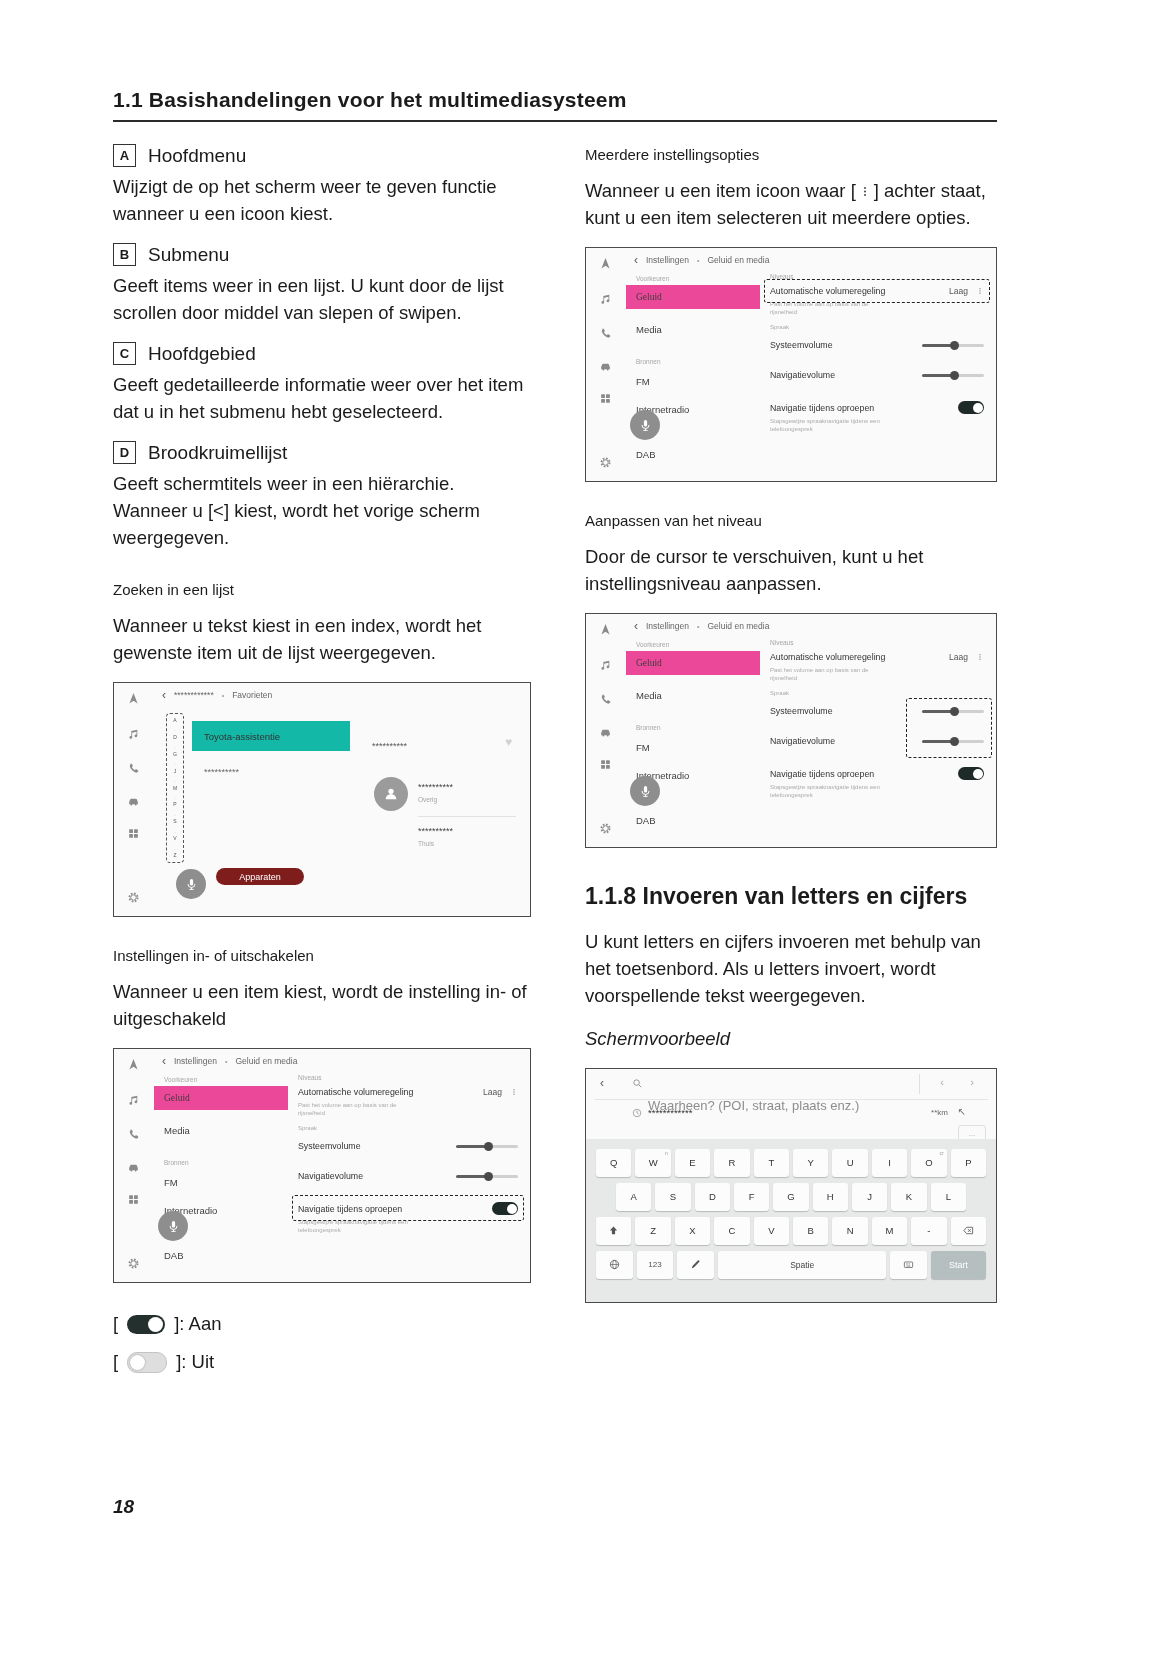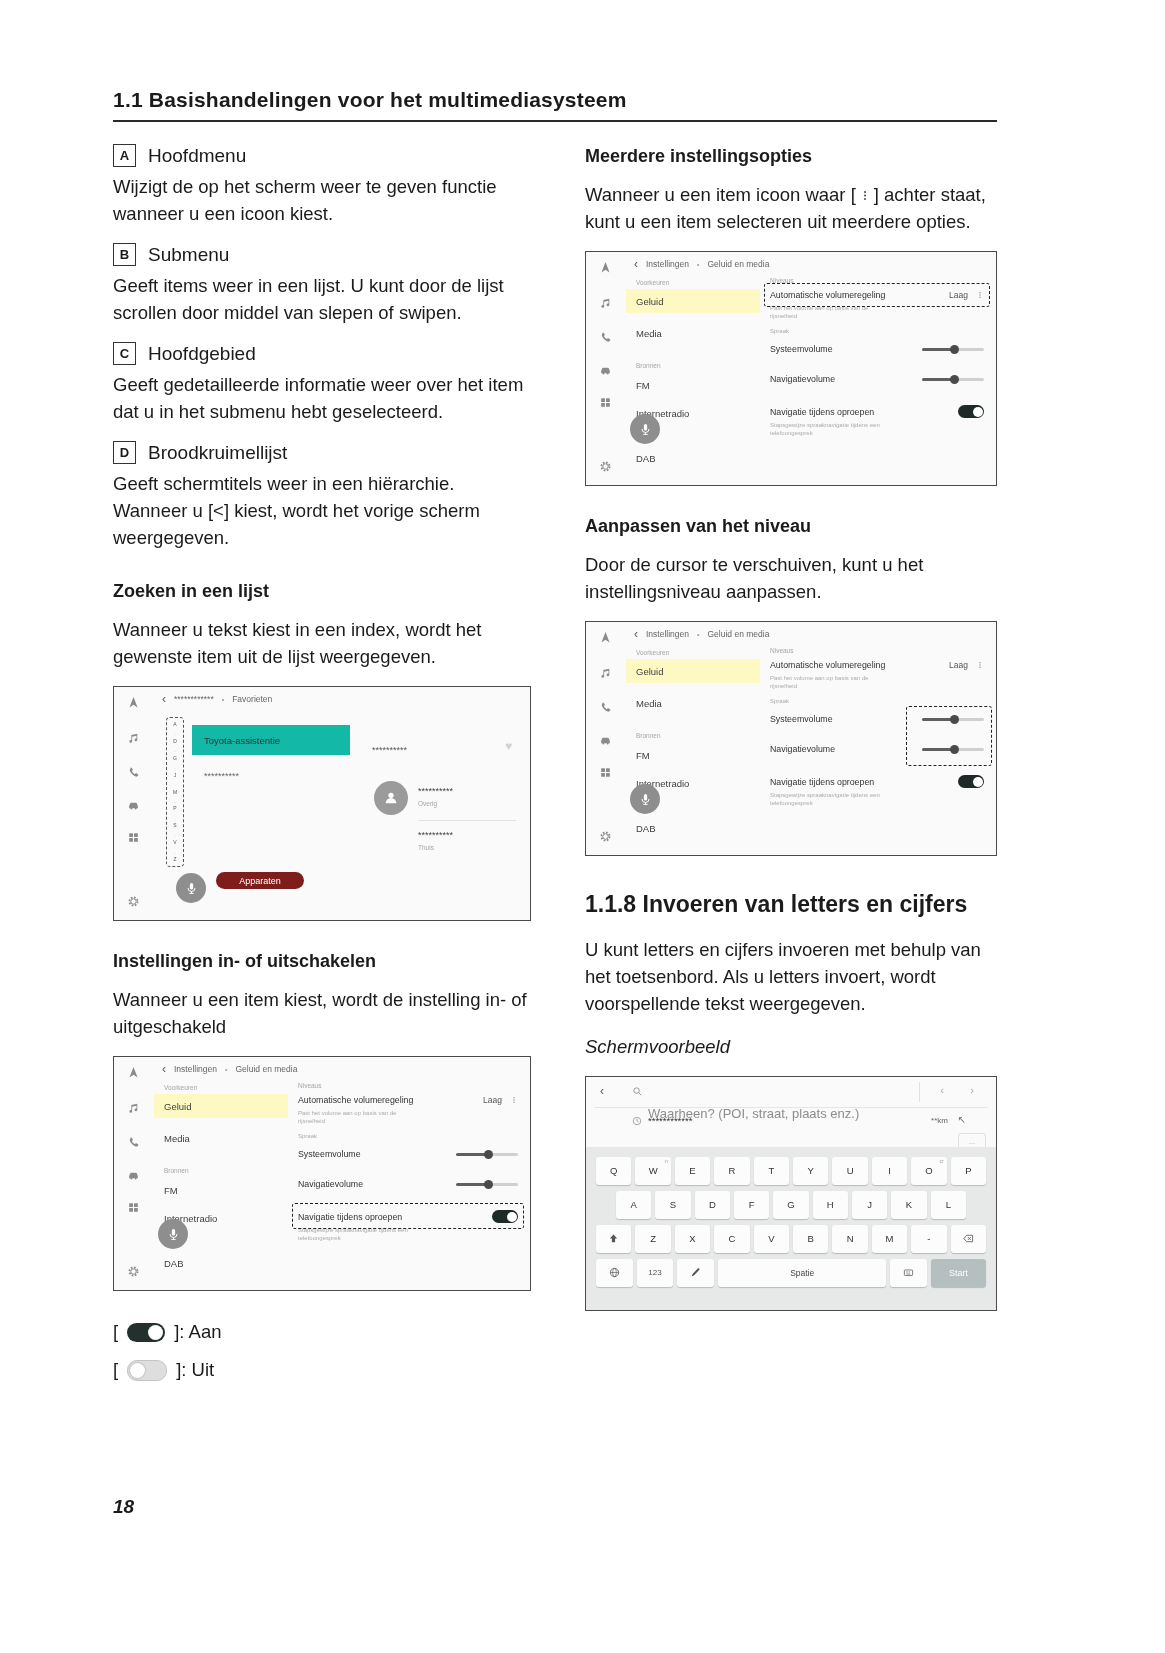--- a/index.html
+++ b/index.html
@@ -4,21 +4,21 @@
 <style>
   html,body{margin:0;padding:0;background:#fff;}
   .page{position:relative;width:1165px;height:1653px;background:#fff;
         font-family:"Liberation Sans",sans-serif;color:#1b1b1b;overflow:hidden;}
   .content{position:absolute;left:113px;top:88px;width:884px;}
   h1.title{font-size:21px;font-weight:bold;margin:0;letter-spacing:.2px;}
   .rule{border:none;border-top:2px solid #2b2b2b;margin:8px 0 0;}
   .cols{display:grid;grid-template-columns:418px 412px;column-gap:54px;margin-top:22px;}
   .col{min-width:0;}
   p.body{font-size:18.5px;line-height:1.46;margin:0 0 16px;}
-  h2.sub{font-size:18px;font-weight:bold;margin:30px 0 14px;}
+  h2.sub{font-size:15px;font-weight:normal;margin:30px 0 14px;}
   h2.first{margin-top:2px;}
   h2.big{font-size:23px;line-height:1.3;margin:34px 0 16px;}
   .italic{font-style:italic;}
   
   .lg-block{margin-bottom:14px;}
   .lg-head{display:flex;align-items:center;gap:12px;font-size:19px;margin-bottom:6px;}
   .badge{display:inline-flex;align-items:center;justify-content:center;width:21px;height:21px;
          border:1.6px solid #333;font-size:13px;font-weight:bold;flex:none;}
   
   .legend-line{display:flex;align-items:center;gap:9px;font-size:18.5px;margin:2px 0 16px;}
@@ -44,21 +44,21 @@
   .ri1{top:9px}.ri2{top:45px}.ri3{top:79px}.ri4{top:112px}.ri5{top:144px}.ri6{top:208px}
   .mic-fab{position:absolute;width:30px;height:30px;border-radius:50%;background:#8e8e8e;
            display:flex;align-items:center;justify-content:center;z-index:3;}
   .mic-fab svg{width:13px;height:13px;color:#fff;}
   
   .menu{position:absolute;left:40px;top:22px;width:136px;bottom:0;}
   .menu-label{position:absolute;left:10px;font-size:6.5px;color:#a6a6a6;}
   .ml1{top:5px}.ml2{top:88px}
   .menu-item{position:absolute;left:0;right:2px;height:24px;display:flex;align-items:center;
              padding-left:10px;font-size:9.5px;color:#3d3d3d;box-sizing:border-box;}
-  .mi-geluid{top:15px;background:#fef9c3;}
+  .mi-geluid{top:15px;background:#ec4899;font-family:Liberation Serif, serif;}
   .mi-media{top:47px}.mi-fm{top:99px}.mi-inet{top:127px}.mi-dab{top:172px}
   .menu .mic-fab{left:4px;top:140px;}
   .panel{position:absolute;left:176px;top:22px;right:6px;bottom:0;}
   .panel-label{position:absolute;top:3px;left:8px;font-size:6.5px;color:#a6a6a6;}
   .prow{position:absolute;left:8px;right:6px;display:flex;justify-content:space-between;
         align-items:center;font-size:8.8px;color:#333;}
   .pr1{top:16px}.pr2{top:70px}.pr3{top:100px}.pr4{top:131px}
   .psub{position:absolute;left:8px;font-size:6px;color:#ababab;line-height:1.35;}
   .ps1{top:30px;width:118px;}
   .ps-spraak{top:53px;}

